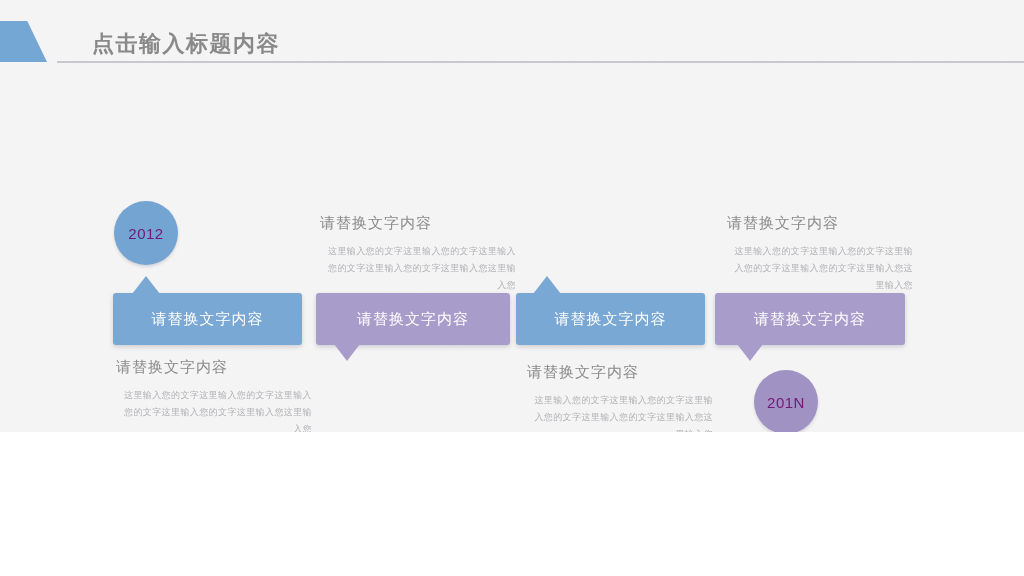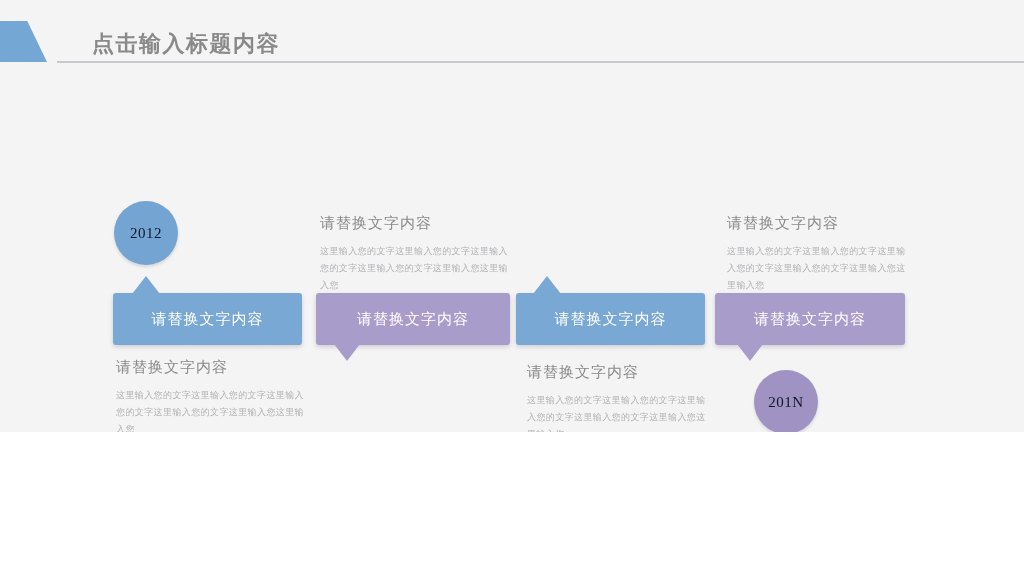--- a/index.html
+++ b/index.html
@@ -1,20 +1,19 @@
 <!DOCTYPE html>
 <html><head>
 <meta charset="utf-8">
 <style>
   html,body{margin:0;padding:0;}
   body{font-family:"Liberation Sans","DejaVu Sans",sans-serif;}
   .slide{
     position:relative;width:1024px;height:432px;overflow:hidden;
     background:#f4f4f5;
-    font-family:Liberation Serif, serif;
   }
   .texture{position:absolute;left:0;top:0;width:1024px;height:576px;pointer-events:none;}
 
   
   .accent-shape{
     position:absolute;left:0;top:21px;width:47px;height:41px;
     background:#74a7d3;
     clip-path:polygon(0 0,58% 0,100% 100%,0 100%);
   }
   .slide-title{
@@ -23,21 +22,21 @@
     white-space:nowrap;
   }
   .title-underline{
     position:absolute;left:57px;top:61px;width:967px;height:2px;
     background:#c8c9cf;
   }
 
   
   .year-circle{
     position:absolute;width:64px;height:64px;border-radius:50%;
-    color:#0f172a;font-size:15px;letter-spacing:.5px;
+    color:#701a75;font-size:15px;letter-spacing:.5px;
     display:flex;align-items:center;justify-content:center;
     box-shadow:0 2px 3px rgba(110,110,125,.22);
   }
   .blue-circle{background:#74a4d2;}
   .purple-circle{background:#a093c3;}
   .circ-1{left:114px;top:201px;}
   .circ-2{left:317px;top:372px;}
   .circ-3{left:515px;top:199px;}
   .circ-4{left:754px;top:370px;}
 
@@ -73,20 +72,21 @@
   .tb-1{left:116px;top:358px;width:196px;}
   .tb-2{left:320px;top:214px;width:196px;}
   .tb-3{left:527px;top:363px;width:186px;}
   .tb-4{left:727px;top:214px;width:186px;}
   .tb-heading{
     font-size:15px;color:#8a8a8a;letter-spacing:1px;margin:0 0 10px 0;
   }
   .tb-line{
     font-size:9px;color:#b2b1b4;letter-spacing:.4px;line-height:17px;
     white-space:nowrap;
+    text-align:right;
   }
 </style>
 </head>
 <body>
 
 <div class="slide">
 
   <svg class="texture" width="1024" height="576">
     <filter id="grain">
       <feTurbulence type="fractalNoise" baseFrequency="0.8" numOctaves="2" stitchTiles="stitch"></feTurbulence>

